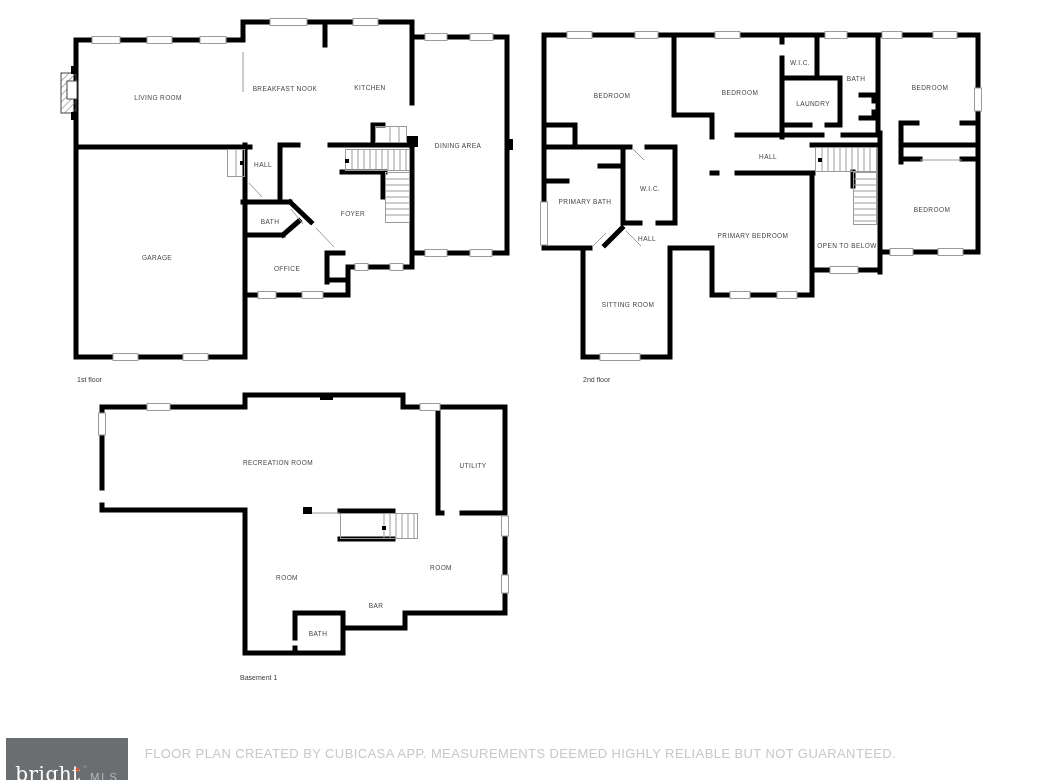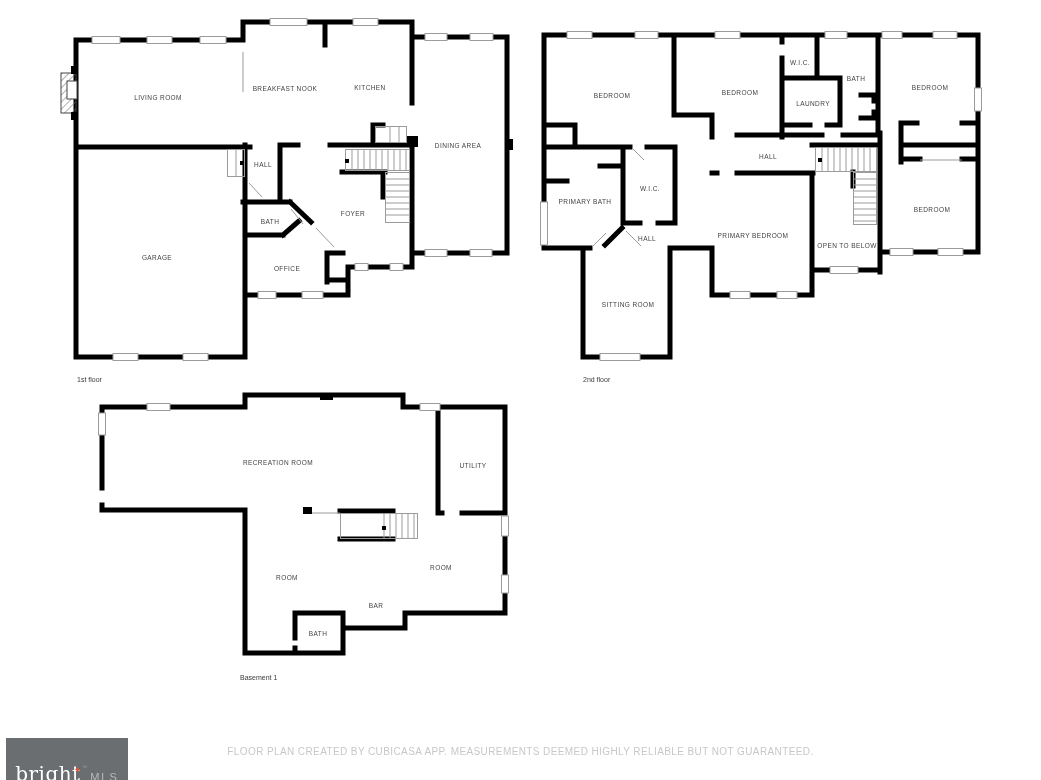--- a/index.html
+++ b/index.html
@@ -6,21 +6,21 @@
   .canvas{position:relative;width:1041px;height:780px;background:#fff;overflow:hidden;
           font-family:"Liberation Sans",sans-serif;}
   svg{position:absolute;left:0;top:0;}
   .wall{fill:none;stroke:#000;stroke-width:5;stroke-linecap:square;}
   .thin{fill:none;stroke:#9b9b9b;stroke-width:1;}
   .win{fill:#ffffff;stroke:#9b9b9b;stroke-width:1;}
   .blk{fill:#000;stroke:none;}
   .room{position:absolute;transform:translate(-50%,-50%);font-size:6.5px;letter-spacing:.4px;
         color:#3f3f3f;white-space:nowrap;}
   .caption{position:absolute;transform:translate(0,-50%);font-size:7px;color:#3a3a3a;white-space:nowrap;}
-  .disclaimer{position:absolute;left:0;top:746px;width:100%;text-align:center;font-size:10px;
+  .disclaimer{position:absolute;left:0;top:746px;width:100%;text-align:center;font-size:13px;
         letter-spacing:.4px;color:#c8c8c8;}
   .logo{position:absolute;left:6px;top:738px;width:122px;height:42px;background:#6a6e71;
         display:flex;align-items:baseline;justify-content:center;padding-top:16px;}
   .logo-inner{display:flex;align-items:baseline;margin-top:7px;}
   .logo-name{font-family:"DejaVu Serif",serif;color:#fff;font-size:20px;line-height:26px;letter-spacing:.5px;}
   .logo-star{color:#e0552d;font-size:9px;margin-left:-7px;position:relative;top:-8px;}
   .logo-tm{color:#9ca1a3;font-size:5px;position:relative;top:-12px;margin-left:1px;}
   .logo-suffix{color:#b7babc;font-size:11px;letter-spacing:2px;margin-left:3px;text-align:right;}
 </style>
 </head>

